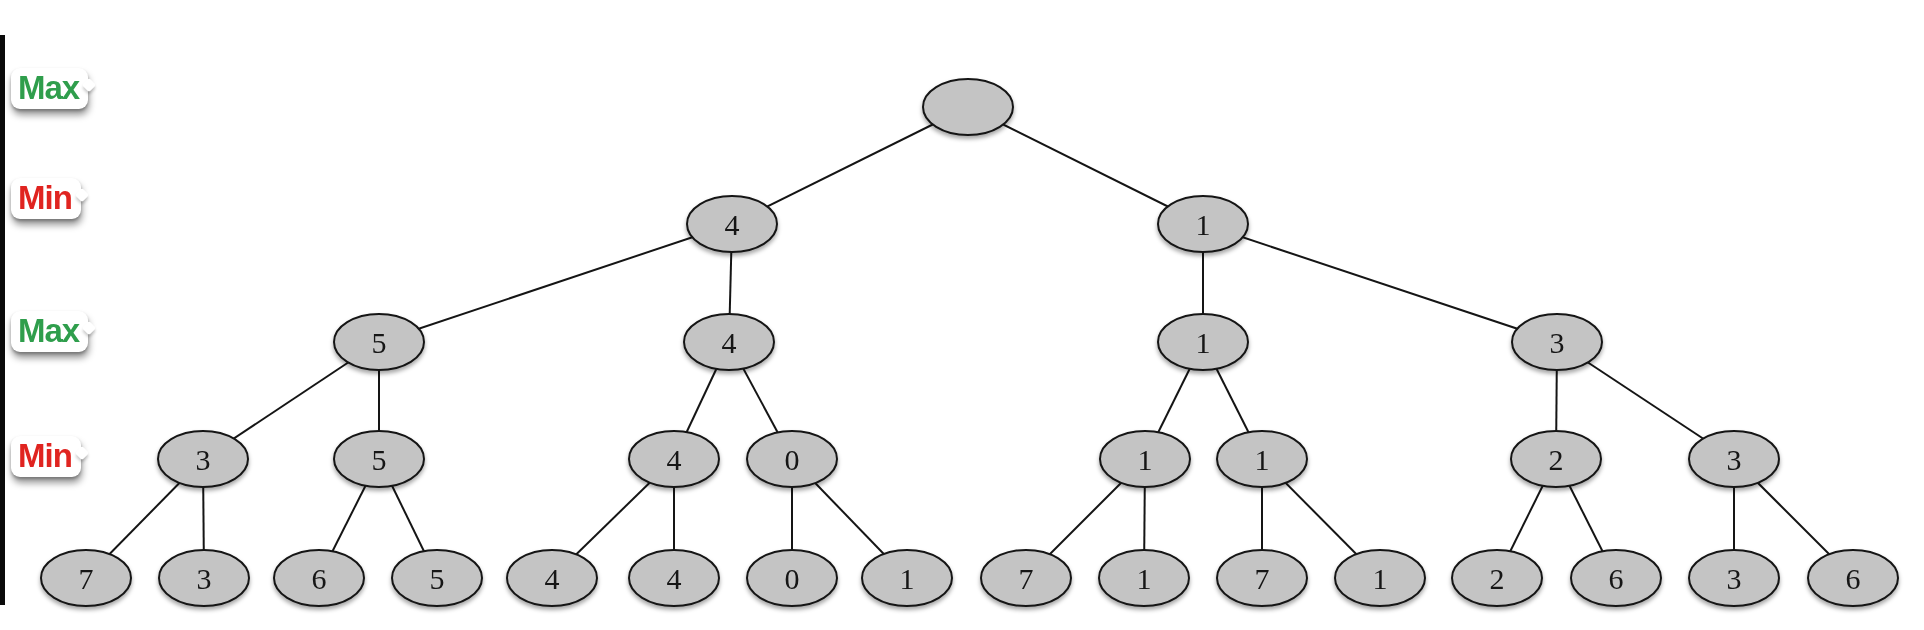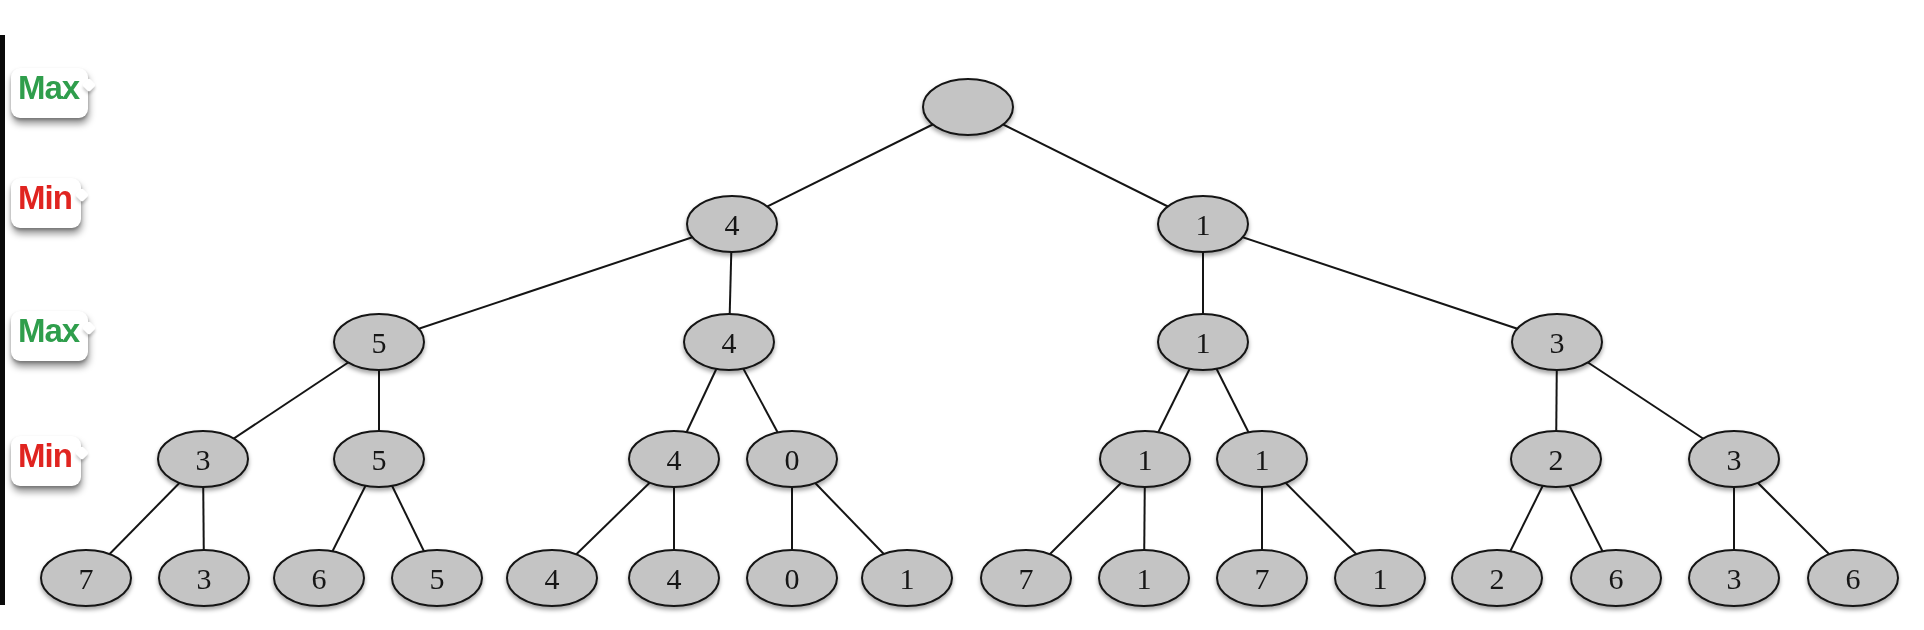--- a/index.html
+++ b/index.html
@@ -8,21 +8,21 @@
     background:#ffffff;font-family:"Liberation Sans",sans-serif;
   }
   .left-strip{
     position:absolute;left:0;top:35px;width:5px;height:570px;
     background:#0a0a0a;
   }
   .labels{position:absolute;left:0;top:0;width:120px;height:630px;}
   .sticker{
     position:absolute;left:11px;
     background:#ffffff;border-radius:9px;
-    padding:1px 9px 11px 7px;
+    padding:1px 9px 2px 7px;
     font-size:33px;font-weight:bold;letter-spacing:-1px;
     line-height:38px;
     box-shadow:1px 6px 7px rgba(0,0,0,0.40), 0 2px 3px rgba(0,0,0,0.25);
   }
   .sticker::after{ 
     content:"";position:absolute;right:-6px;top:12px;
     width:10px;height:10px;background:#ffffff;
     transform:rotate(45deg);border-radius:2px;
     box-shadow:2px 2px 3px rgba(0,0,0,0.2);
   }

